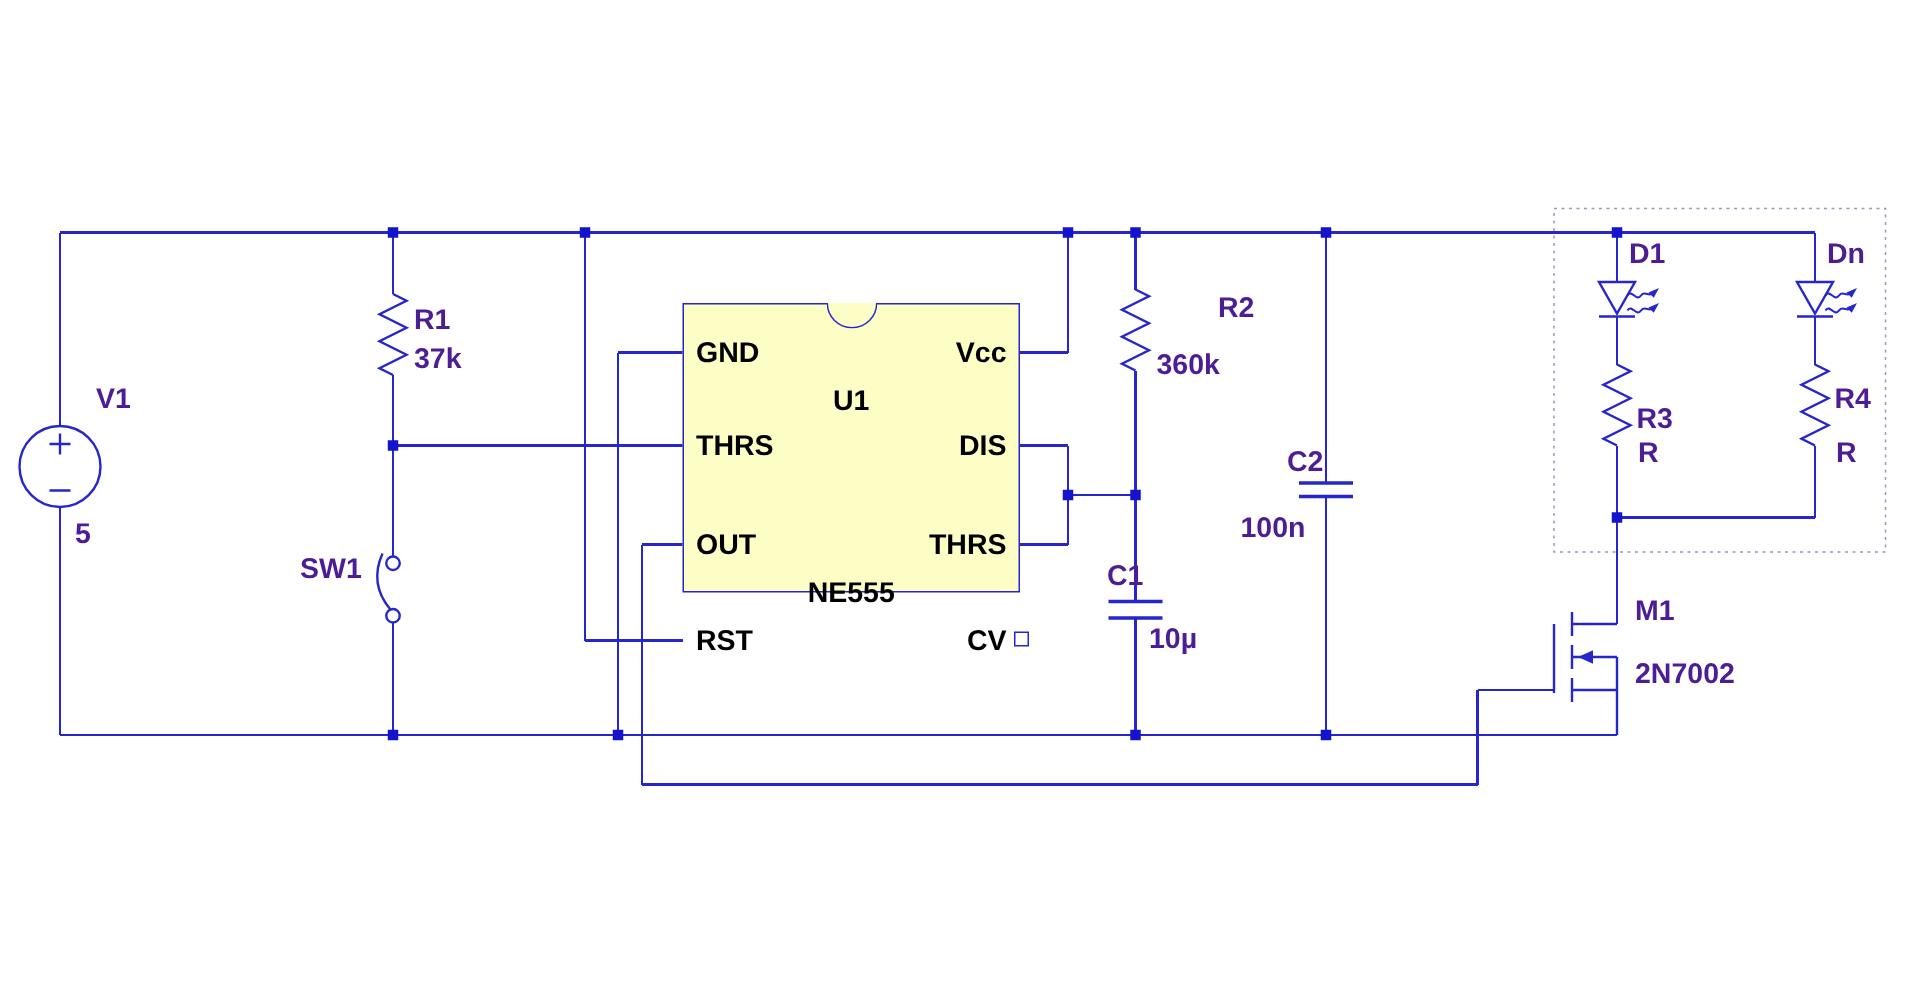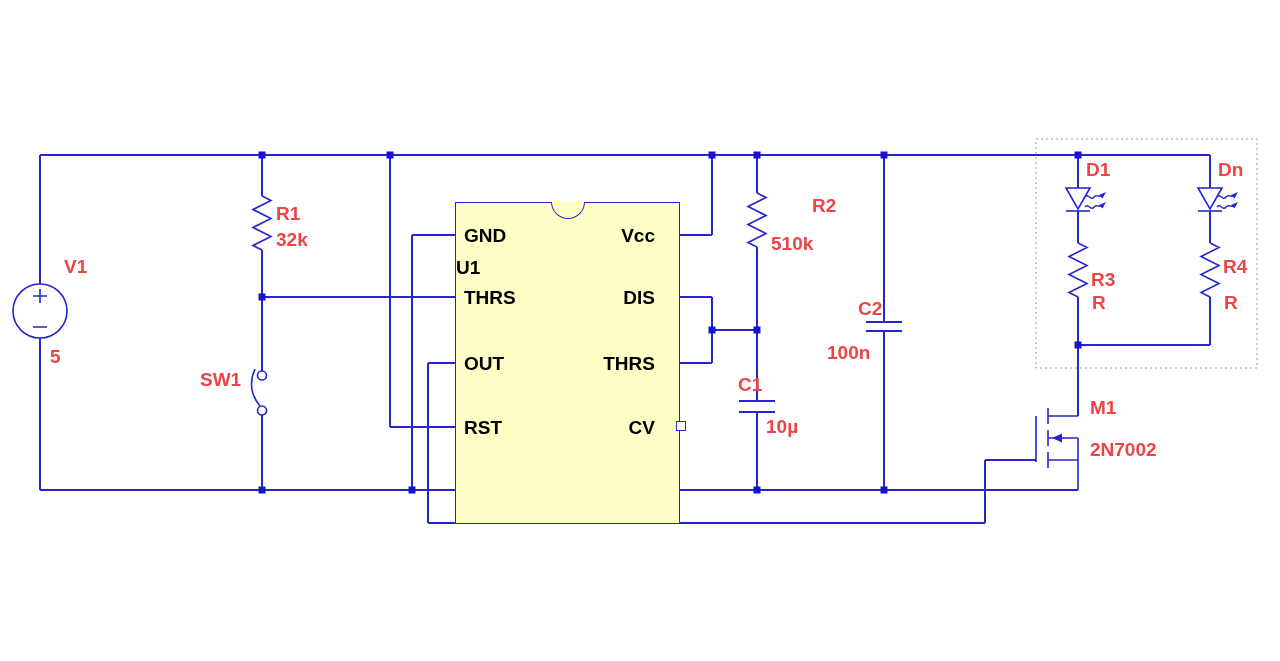--- a/index.html
+++ b/index.html
@@ -4,29 +4,29 @@
 <style>
   html,body{margin:0;padding:0;background:#ffffff;}
   .stage{position:relative;width:1280px;height:661px;background:#fff;overflow:hidden;
          font-family:"Liberation Sans",sans-serif;}
   svg.canvas{position:absolute;left:0;top:0;}
   .wire{stroke:#2626cc;stroke-width:1.5;fill:none;}
   .sym{stroke:#2626cc;stroke-width:1.6;fill:none;}
   .plate{stroke:#2626cc;stroke-width:2.2;fill:none;}
   .j{fill:#1414cc;}
   .white{fill:#ffffff;}
-  .lbl{position:absolute;font-weight:bold;font-size:19px;line-height:20px;color:#ef4444;white-space:nowrap;}
-  .ic{position:absolute;left:455px;top:202px;width:225px;height:322px;background:#fdfdc6;
+  .lbl{position:absolute;font-weight:bold;font-size:19px;line-height:20px;color:#4c1d95;white-space:nowrap;}
+  .ic{position:absolute;left:455px;top:202px;width:225px;height:193px;background:#fdfdc6;
       border:1.5px solid #2626cc;box-sizing:border-box;}
   .notch{position:absolute;left:50%;top:-1.5px;transform:translateX(-50%);width:32px;height:16px;
          background:#fdfdc6;border:1.5px solid #2626cc;border-top:none;border-radius:0 0 17px 17px;}
   .pin{position:absolute;font-weight:bold;font-size:19px;line-height:20px;color:#000;white-space:nowrap;}
-  .pin.r{right:24px;}
+  .pin.r{right:8px;}
   .pin.l{left:8px;}
-  .cname{position:absolute;left:0;right:0;font-weight:bold;font-size:19px;line-height:20px;color:#000;}
+  .cname{position:absolute;left:0;right:0;text-align:center;font-weight:bold;font-size:19px;line-height:20px;color:#000;}
   .cvpad{position:absolute;left:676px;top:421px;width:8px;height:8px;background:#fff;
          border:1.5px solid #2626cc;box-sizing:content-box;}
   .art{position:absolute;left:176px;top:652px;height:9px;white-space:nowrap;}
 </style>
 </head>
 <body>
 
 <div class="stage">
 
   <svg class="canvas" width="1280" height="661" viewBox="0 0 1280 661">
@@ -144,30 +144,31 @@
     <div class="notch"></div>
     <span class="pin l" style="top:23px">GND</span>
     <span class="pin l" style="top:85px">THRS</span>
     <span class="pin l" style="top:151px">OUT</span>
     <span class="pin l" style="top:215px">RST</span>
     <span class="pin r" style="top:23px">Vcc</span>
     <span class="pin r" style="top:85px">DIS</span>
     <span class="pin r" style="top:151px">THRS</span>
     <span class="pin r" style="top:215px">CV</span>
     <div class="cname" style="top:55px">U1</div>
+    <div class="cname" style="top:183px">NE555</div>
   </div>
   <div class="cvpad"></div>
 
   <div class="lbl" style="left:64px;top:257px">V1</div>
   <div class="lbl" style="left:50px;top:347px">5</div>
   <div class="lbl" style="left:276px;top:204px">R1</div>
-  <div class="lbl" style="left:276px;top:230px">32k</div>
+  <div class="lbl" style="left:276px;top:230px">37k</div>
   <div class="lbl" style="left:200px;top:370px">SW1</div>
   <div class="lbl" style="left:812px;top:196px">R2</div>
-  <div class="lbl" style="left:771px;top:234px">510k</div>
+  <div class="lbl" style="left:771px;top:234px">360k</div>
   <div class="lbl" style="left:738px;top:375px">C1</div>
   <div class="lbl" style="left:766px;top:417px">10µ</div>
   <div class="lbl" style="left:858px;top:299px">C2</div>
   <div class="lbl" style="left:827px;top:343px">100n</div>
   <div class="lbl" style="left:1086px;top:160px">D1</div>
   <div class="lbl" style="left:1218px;top:160px">Dn</div>
   <div class="lbl" style="left:1091px;top:270px">R3</div>
   <div class="lbl" style="left:1092px;top:293px">R</div>
   <div class="lbl" style="left:1223px;top:257px">R4</div>
   <div class="lbl" style="left:1224px;top:293px">R</div>

